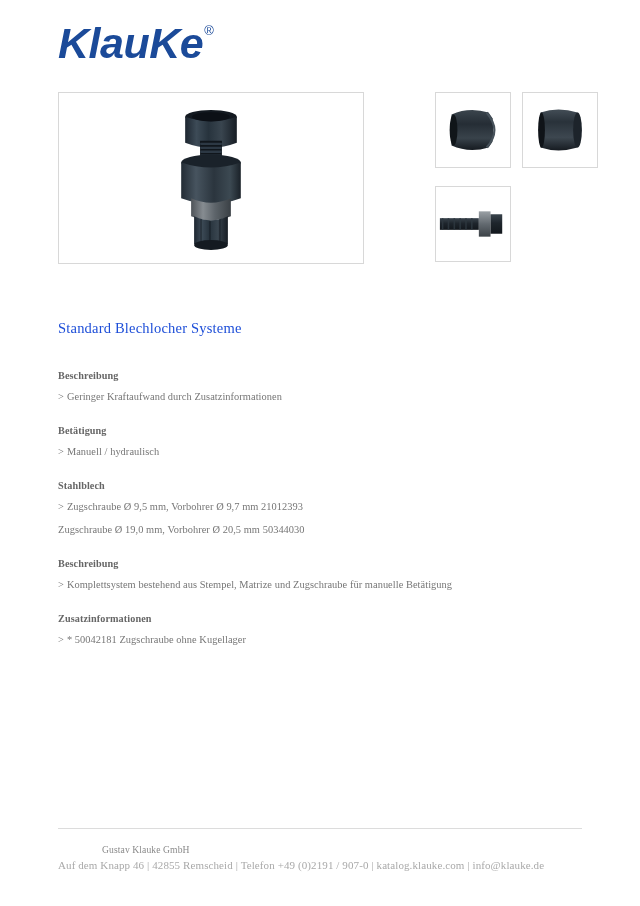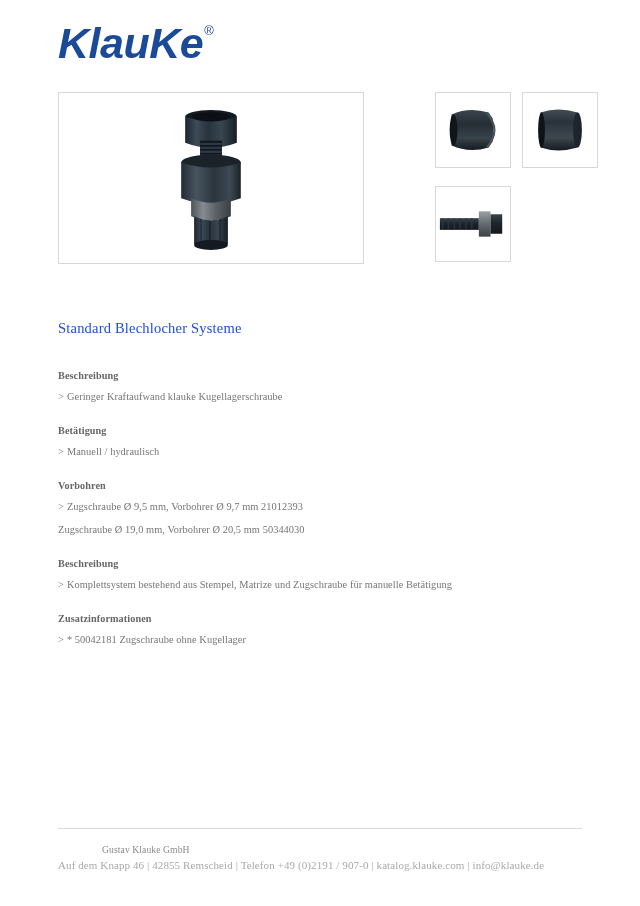--- a/index.html
+++ b/index.html
@@ -292,31 +292,31 @@
     </div>
 
   </div>
 
   <div class="product-title">Standard Blechlocher Systeme</div>
 
   <div class="specs">
 
     <div class="section">
       <div class="sec-head">Beschreibung</div>
-      <div class="sec-line"><span class="gt">&gt;</span><span>Geringer Kraftaufwand klauke Kugellagerschraube</span></div>
+      <div class="sec-line"><span class="gt">&gt;</span><span>Geringer Kraftaufwand durch Zusatzinformationen</span></div>
     </div>
 
 
     <div class="section">
       <div class="sec-head">Betätigung</div>
       <div class="sec-line"><span class="gt">&gt;</span><span>Manuell / hydraulisch</span></div>
     </div>
 
     <div class="section">
-      <div class="sec-head">Vorbohren</div>
+      <div class="sec-head">Stahlblech</div>
       <div class="sec-line"><span class="gt">&gt;</span><span>Zugschraube Ø 9,5 mm, Vorbohrer Ø 9,7 mm 21012393</span></div>
       <div class="sec-line"><span>Zugschraube Ø 19,0 mm, Vorbohrer Ø 20,5 mm 50344030</span></div>
     </div>
 
     <div class="section">
       <div class="sec-head">Beschreibung</div>
       <div class="sec-line"><span class="gt">&gt;</span><span>Komplettsystem bestehend aus Stempel, Matrize und Zugschraube für manuelle Betätigung</span></div>
     </div>
 
     <div class="section">

